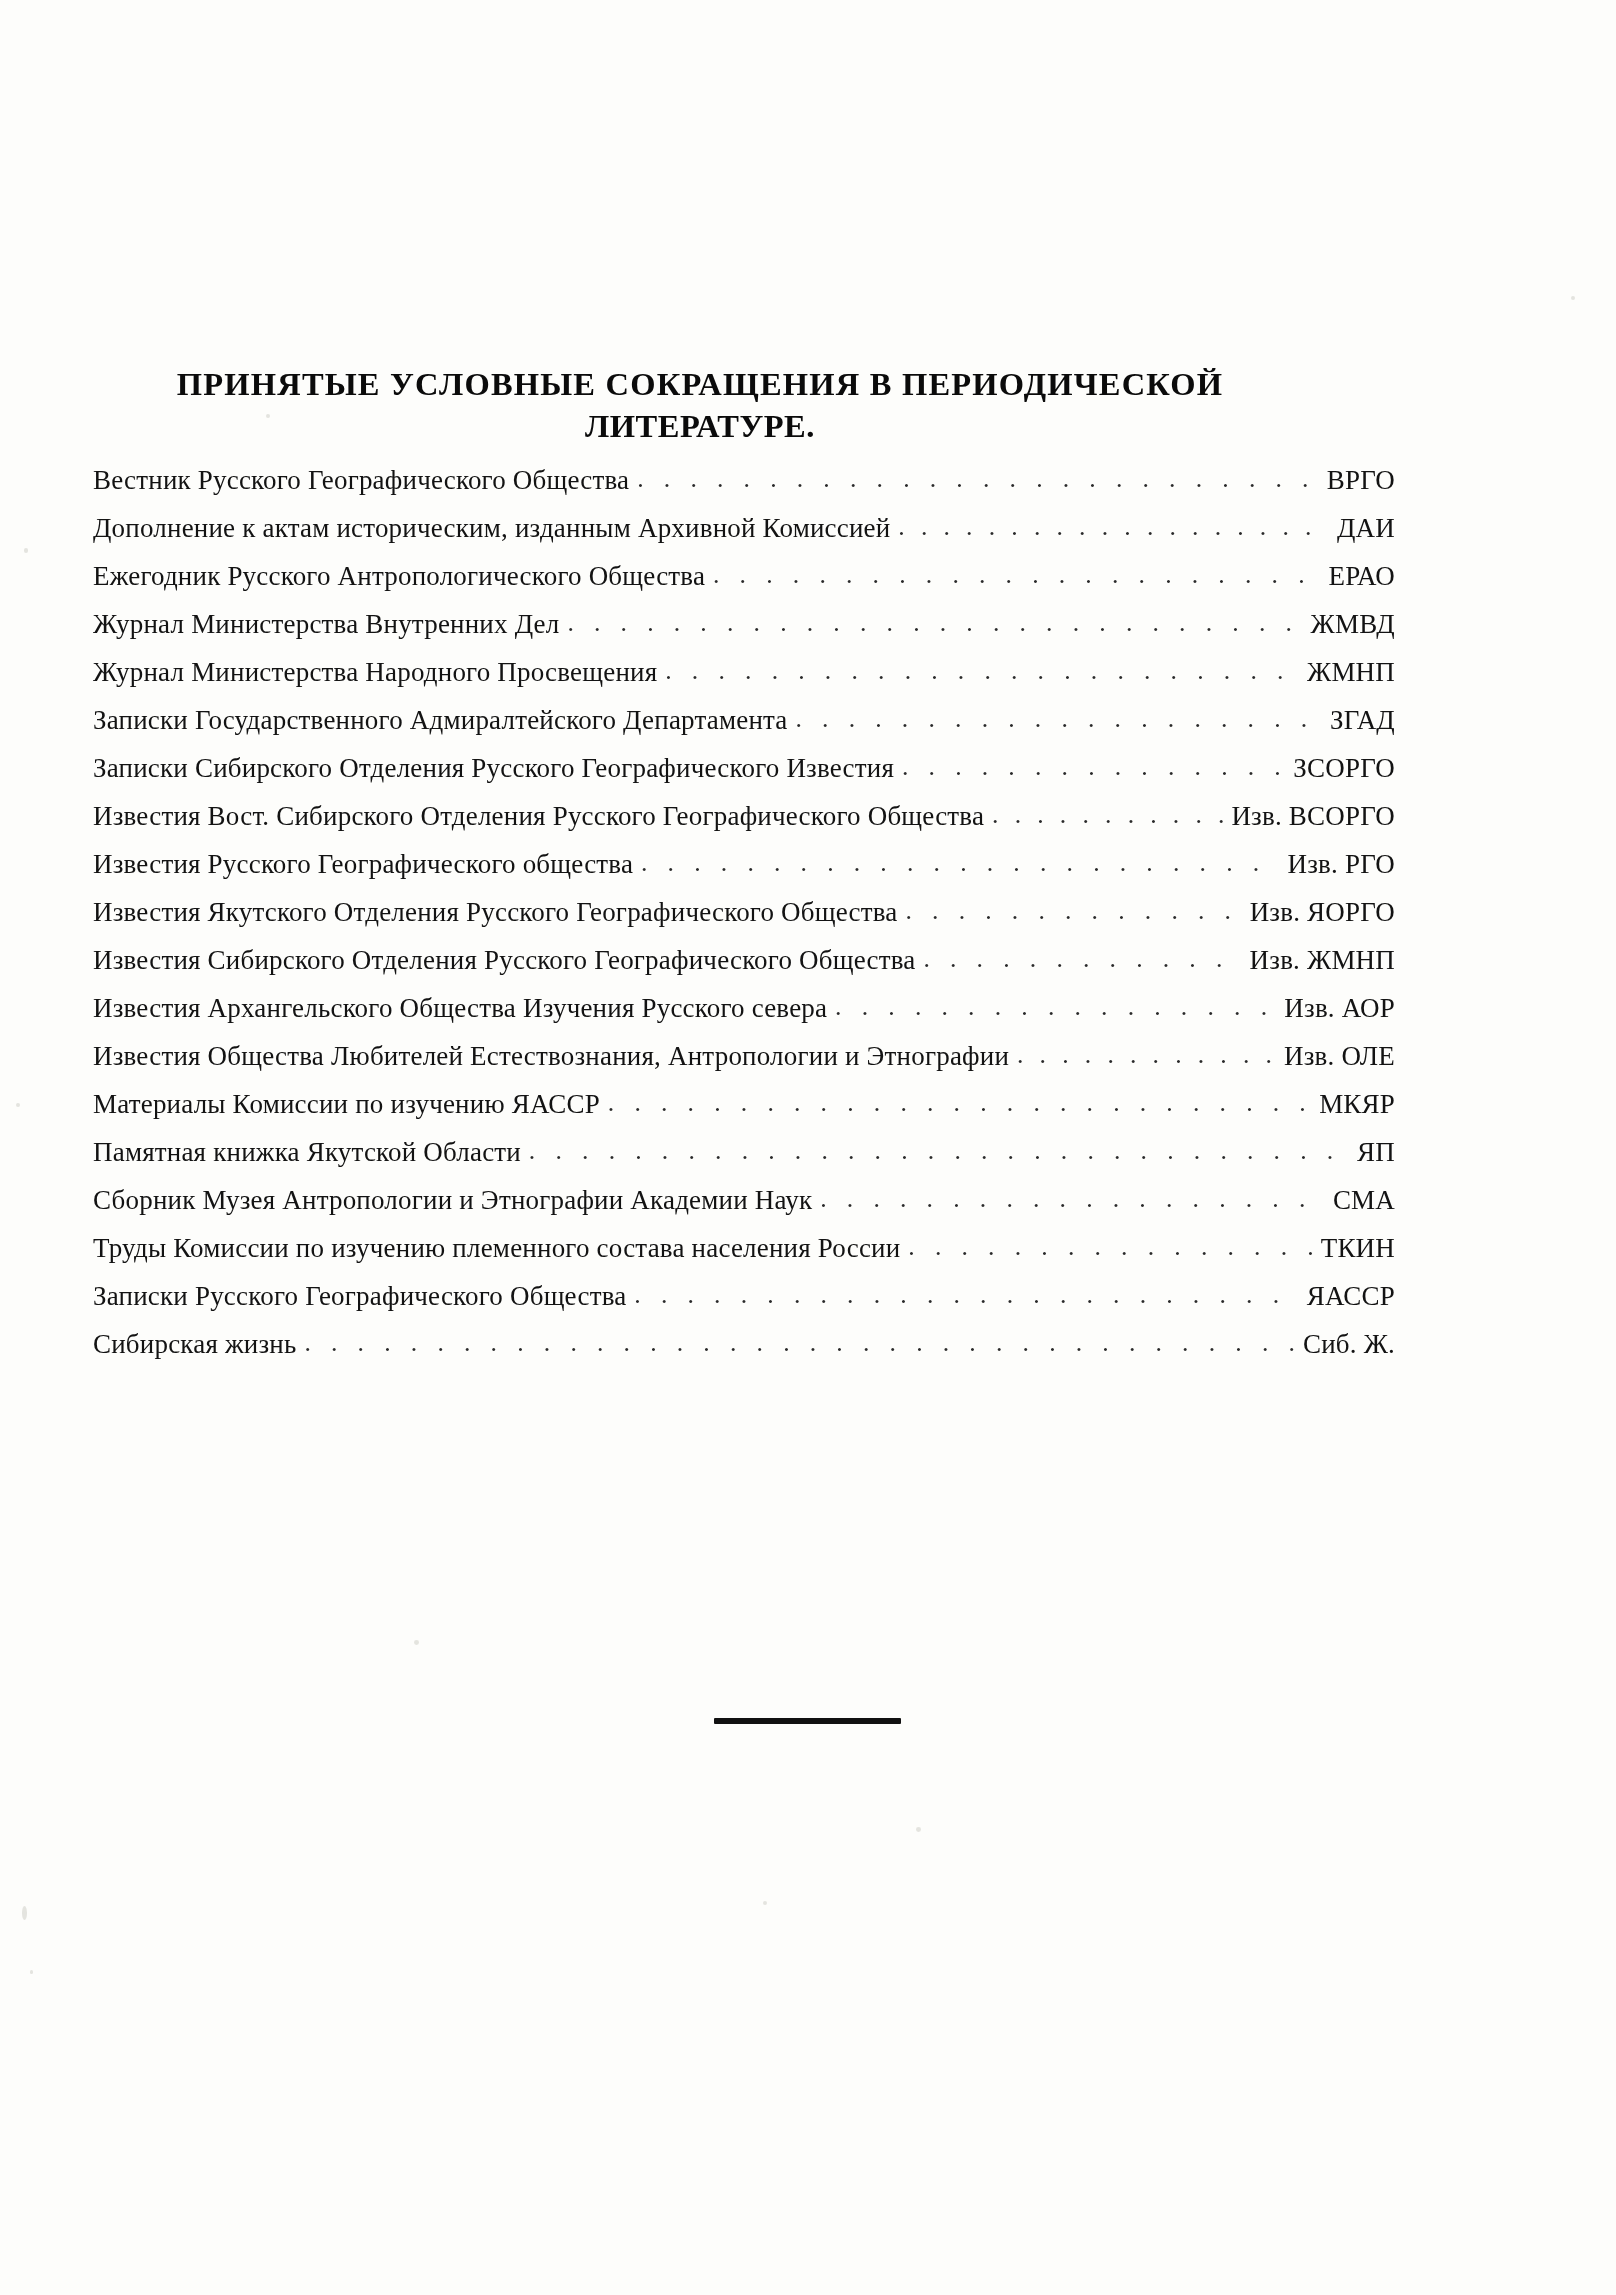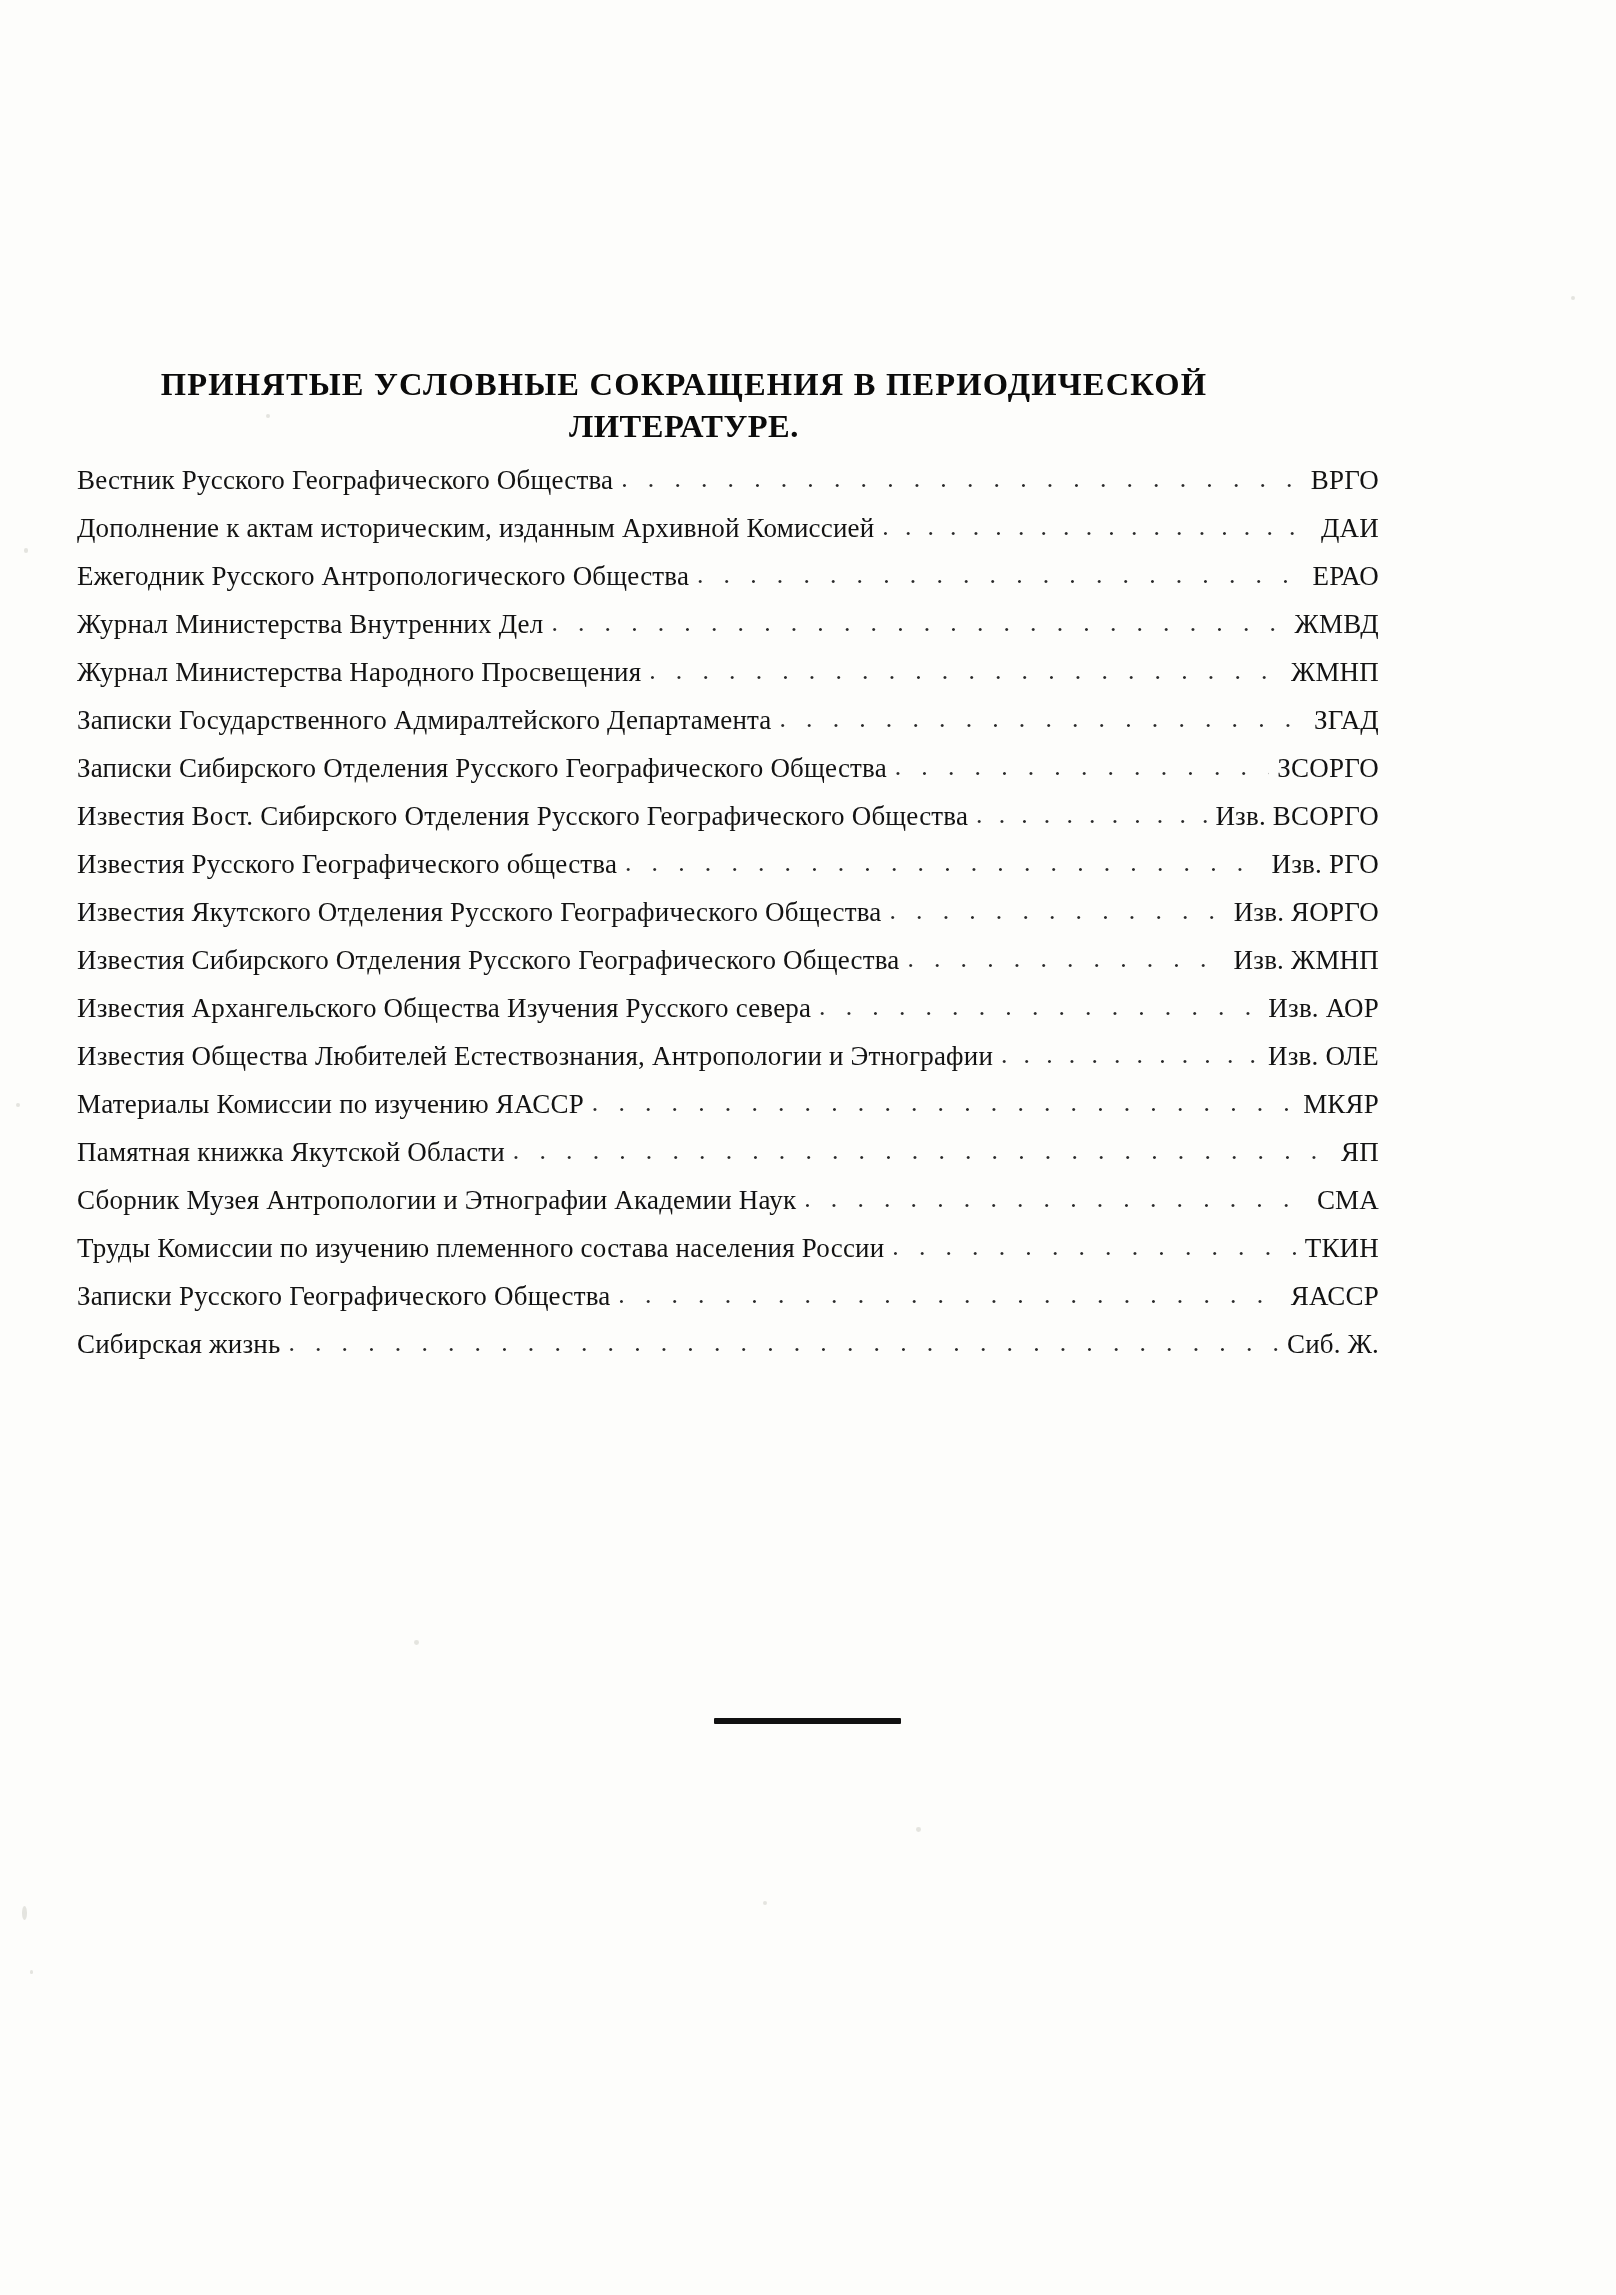--- a/index.html
+++ b/index.html
@@ -18,21 +18,21 @@
   }
   
   .speck {
     position: absolute;
     background: #cfcfc8;
     border-radius: 50%;
     opacity: .55;
   }
   .content {
     position: absolute;
-    left: 0;
+    left: 16px;
     top: 0;
     width: 1368px;
   }
   .title-block {
     margin-top: 364px;
     text-align: center;
     font-family: "Liberation Serif", serif;
     font-weight: bold;
     font-size: 32.5px;
     letter-spacing: 0.5px;
@@ -151,21 +151,21 @@
         <span class="abbr abbr-col">ЖМНП</span>
       </div>
 
       <div class="row">
         <span class="name">Записки Государственного Адмиралтейского Департамента</span>
         <span class="leader">. . . . . . . . . . . . . . . . . . . . . . . . . . . . . . . . . . . . . . . . . .</span>
         <span class="abbr abbr-col">ЗГАД</span>
       </div>
 
       <div class="row">
-        <span class="name">Записки Сибирского Отделения Русского Географического Общества</span>
+        <span class="name">Записки Сибирского Отделения Русского Географического Известия</span>
         <span class="leader">. . . . . . . . . . . . . . . . . . . . . . . . . . . . . . . . . . . . . . . . . .</span>
         <span class="abbr abbr-col">ЗСОРГО</span>
       </div>
 
       <div class="row tight">
         <span class="name">Известия Вост. Сибирского Отделения Русского Географического Общества</span>
         <span class="leader">. . . . . . . . . . . . . . . . . . . . . . . . . . . . . . . . . . . . . . . . . .</span>
         <span class="abbr abbr-col">Изв. ВСОРГО</span>
       </div>
 

